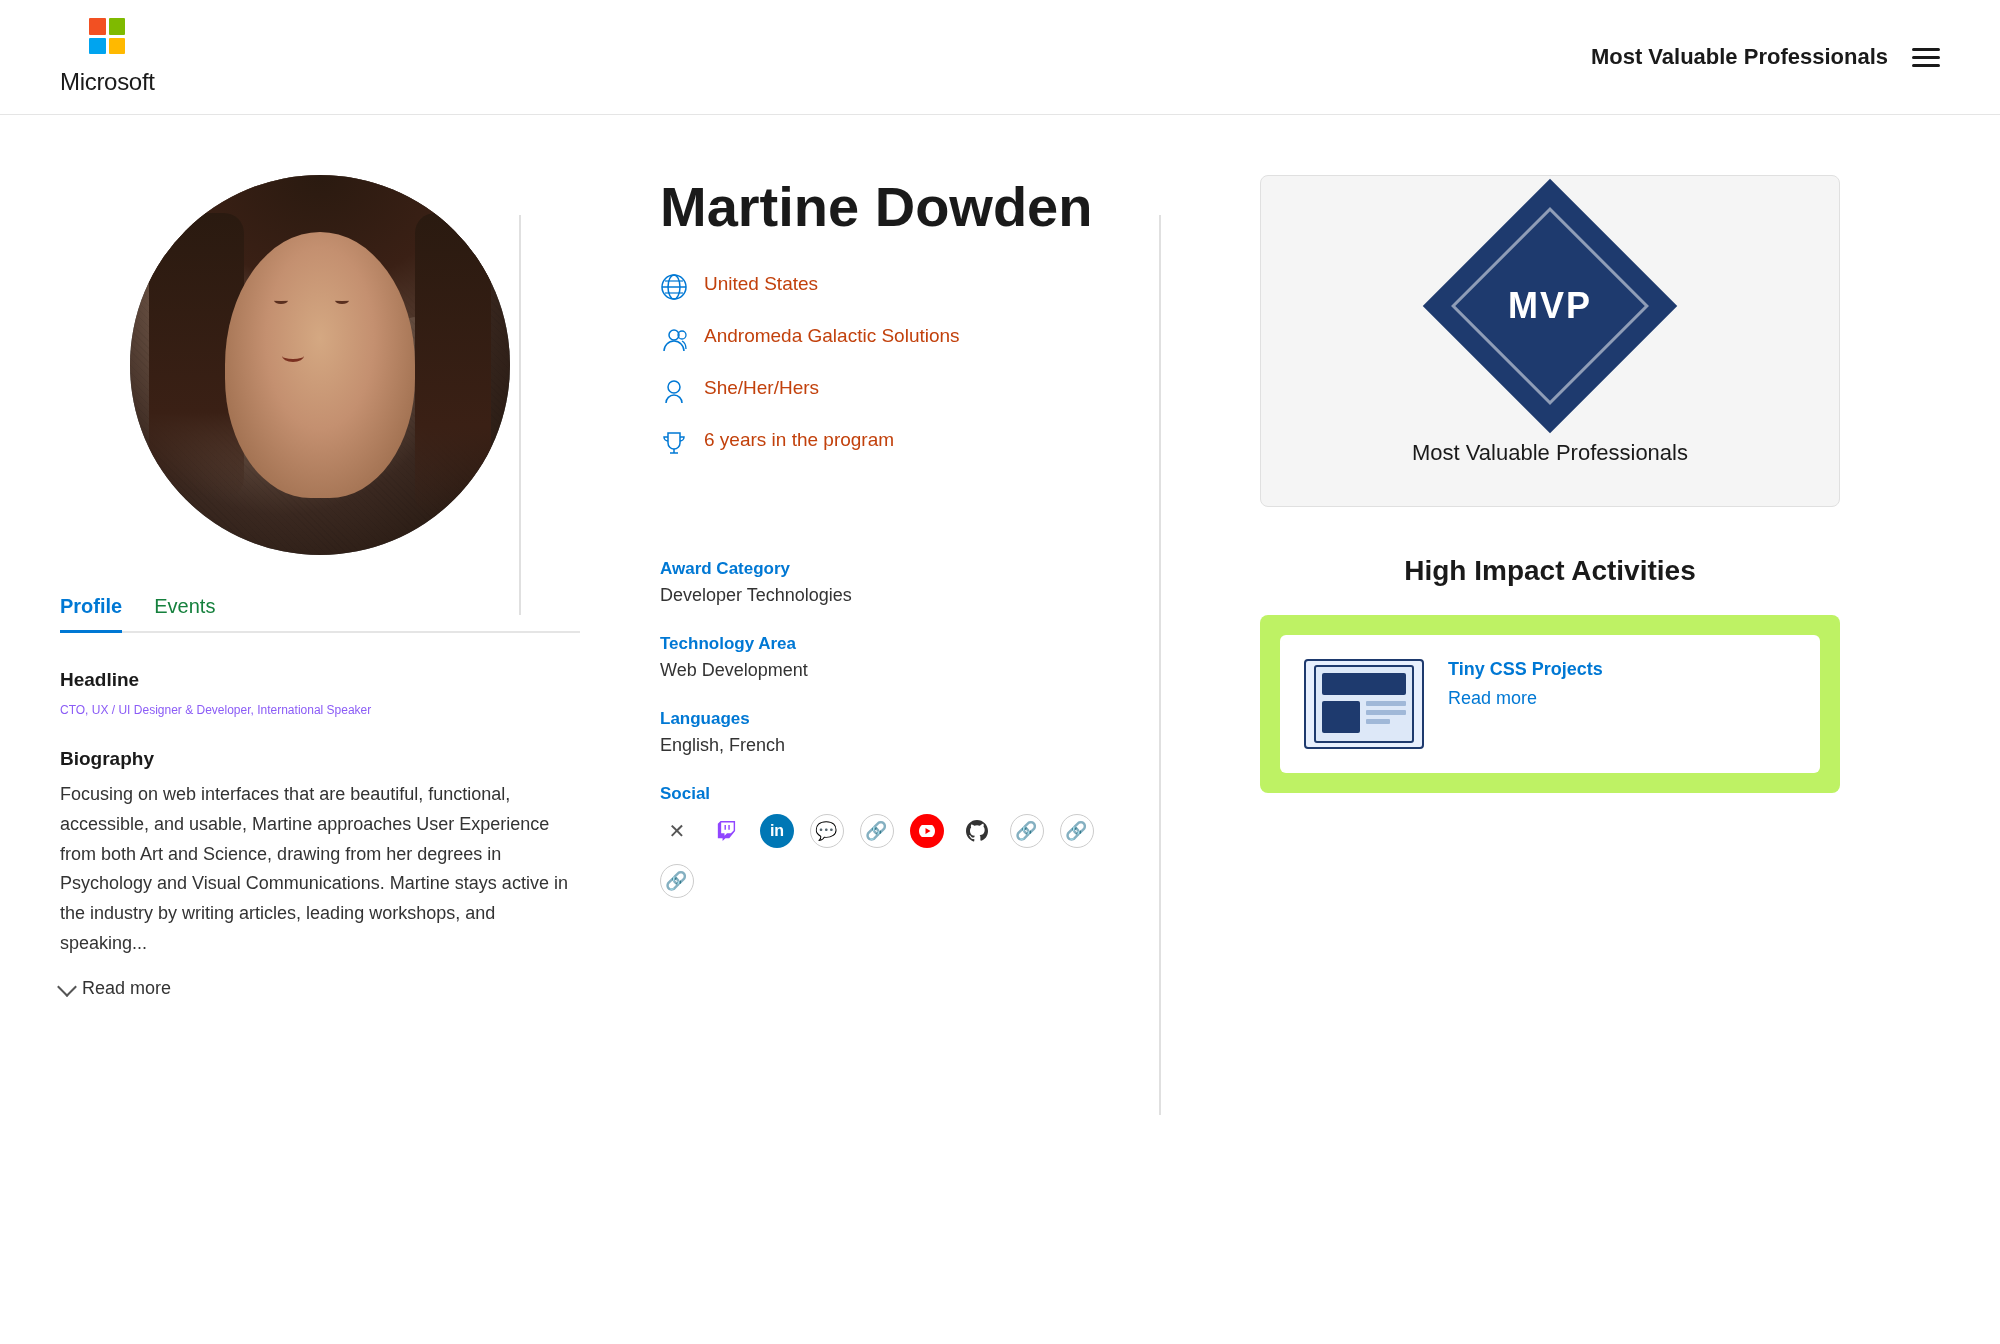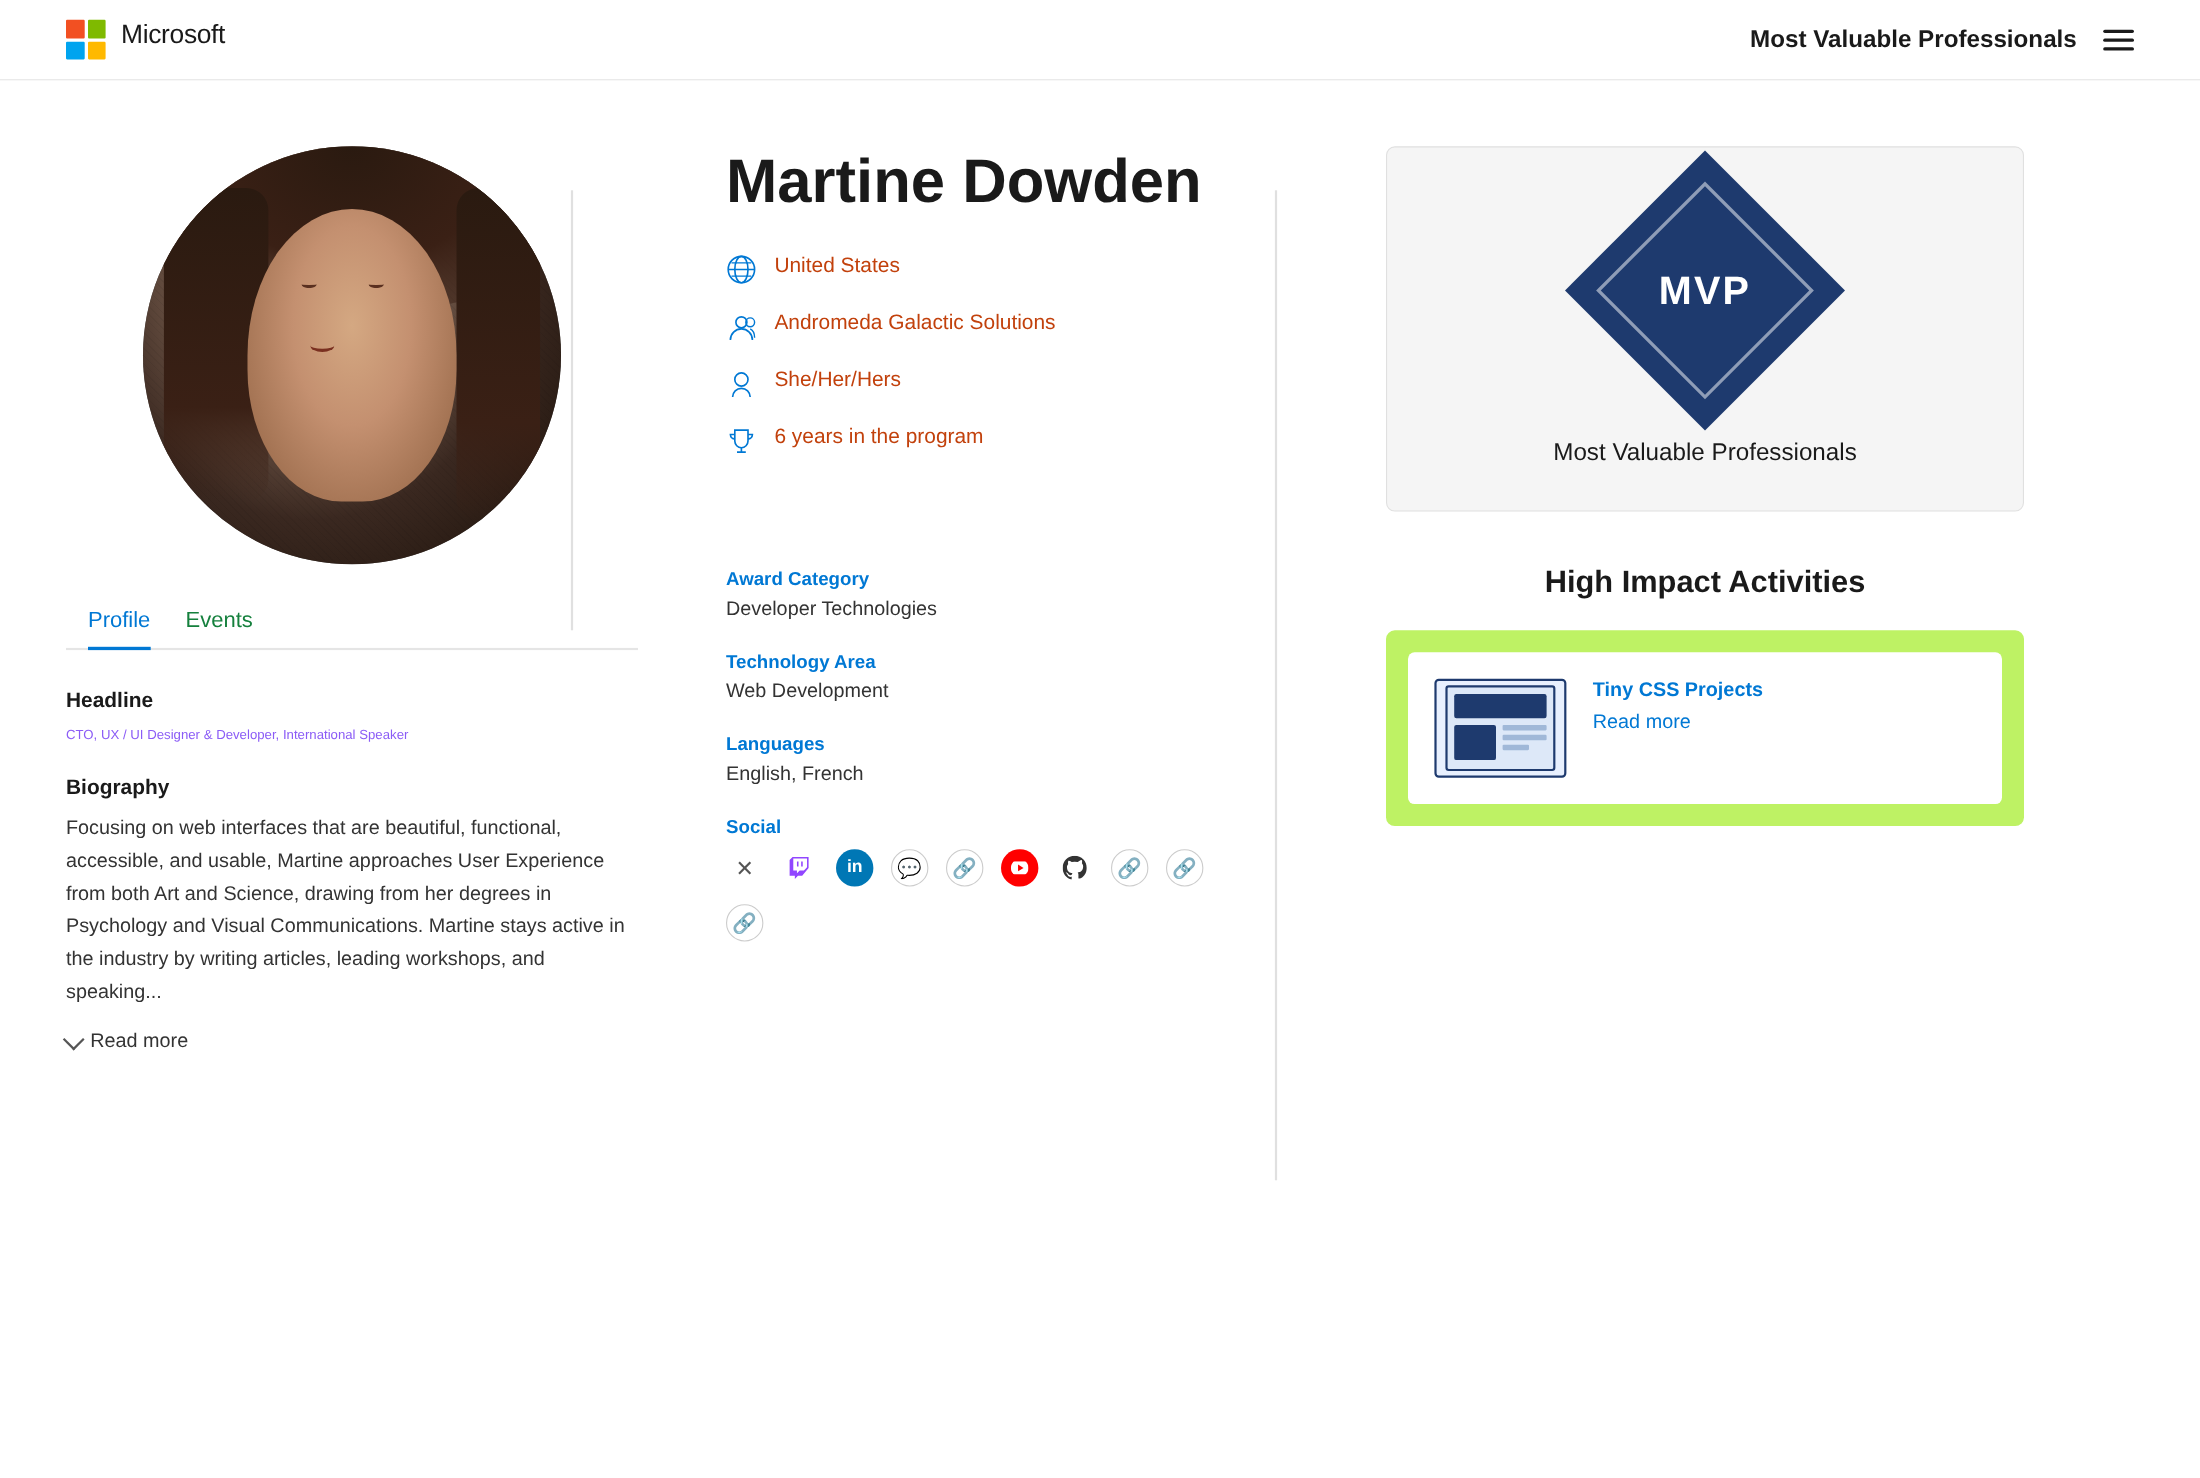--- a/index.html
+++ b/index.html
@@ -15,22 +15,23 @@
     .header {
       display: flex;
       align-items: center;
       justify-content: space-between;
       padding: 18px 60px;
       border-bottom: 1px solid #e5e5e5;
       background: #fff;
     }
     .header-logo {
       display: flex;
-      align-items: flex-start;
+      align-items: center;
       gap: 14px;
+      flex-direction: column;
     }
     .ms-logo-grid {
       display: grid;
       grid-template-columns: 1fr 1fr;
       gap: 3px;
       width: 36px;
       height: 36px;
     }
     .ms-logo-grid div { border-radius: 1px; }
     .ms-red { background: #f25022; }
@@ -154,22 +155,21 @@
       font-size: 20px;
       padding-bottom: 12px;
       cursor: pointer;
       color: #15803d;
       border-bottom: 3px solid transparent;
       margin-bottom: -2px;
     }
     .nav-tab.active {
       color: #0078d4;
       border-bottom: 3px solid #0078d4;
-      font-weight: 400;
-      margin-left: 20px;
+      font-weight: 700;
     }
 
     .section-label {
       font-size: 19px;
       font-weight: 700;
       color: #1a1a1a;
       margin-bottom: 10px;
     }
     .section-value {
       font-size: 12px;

